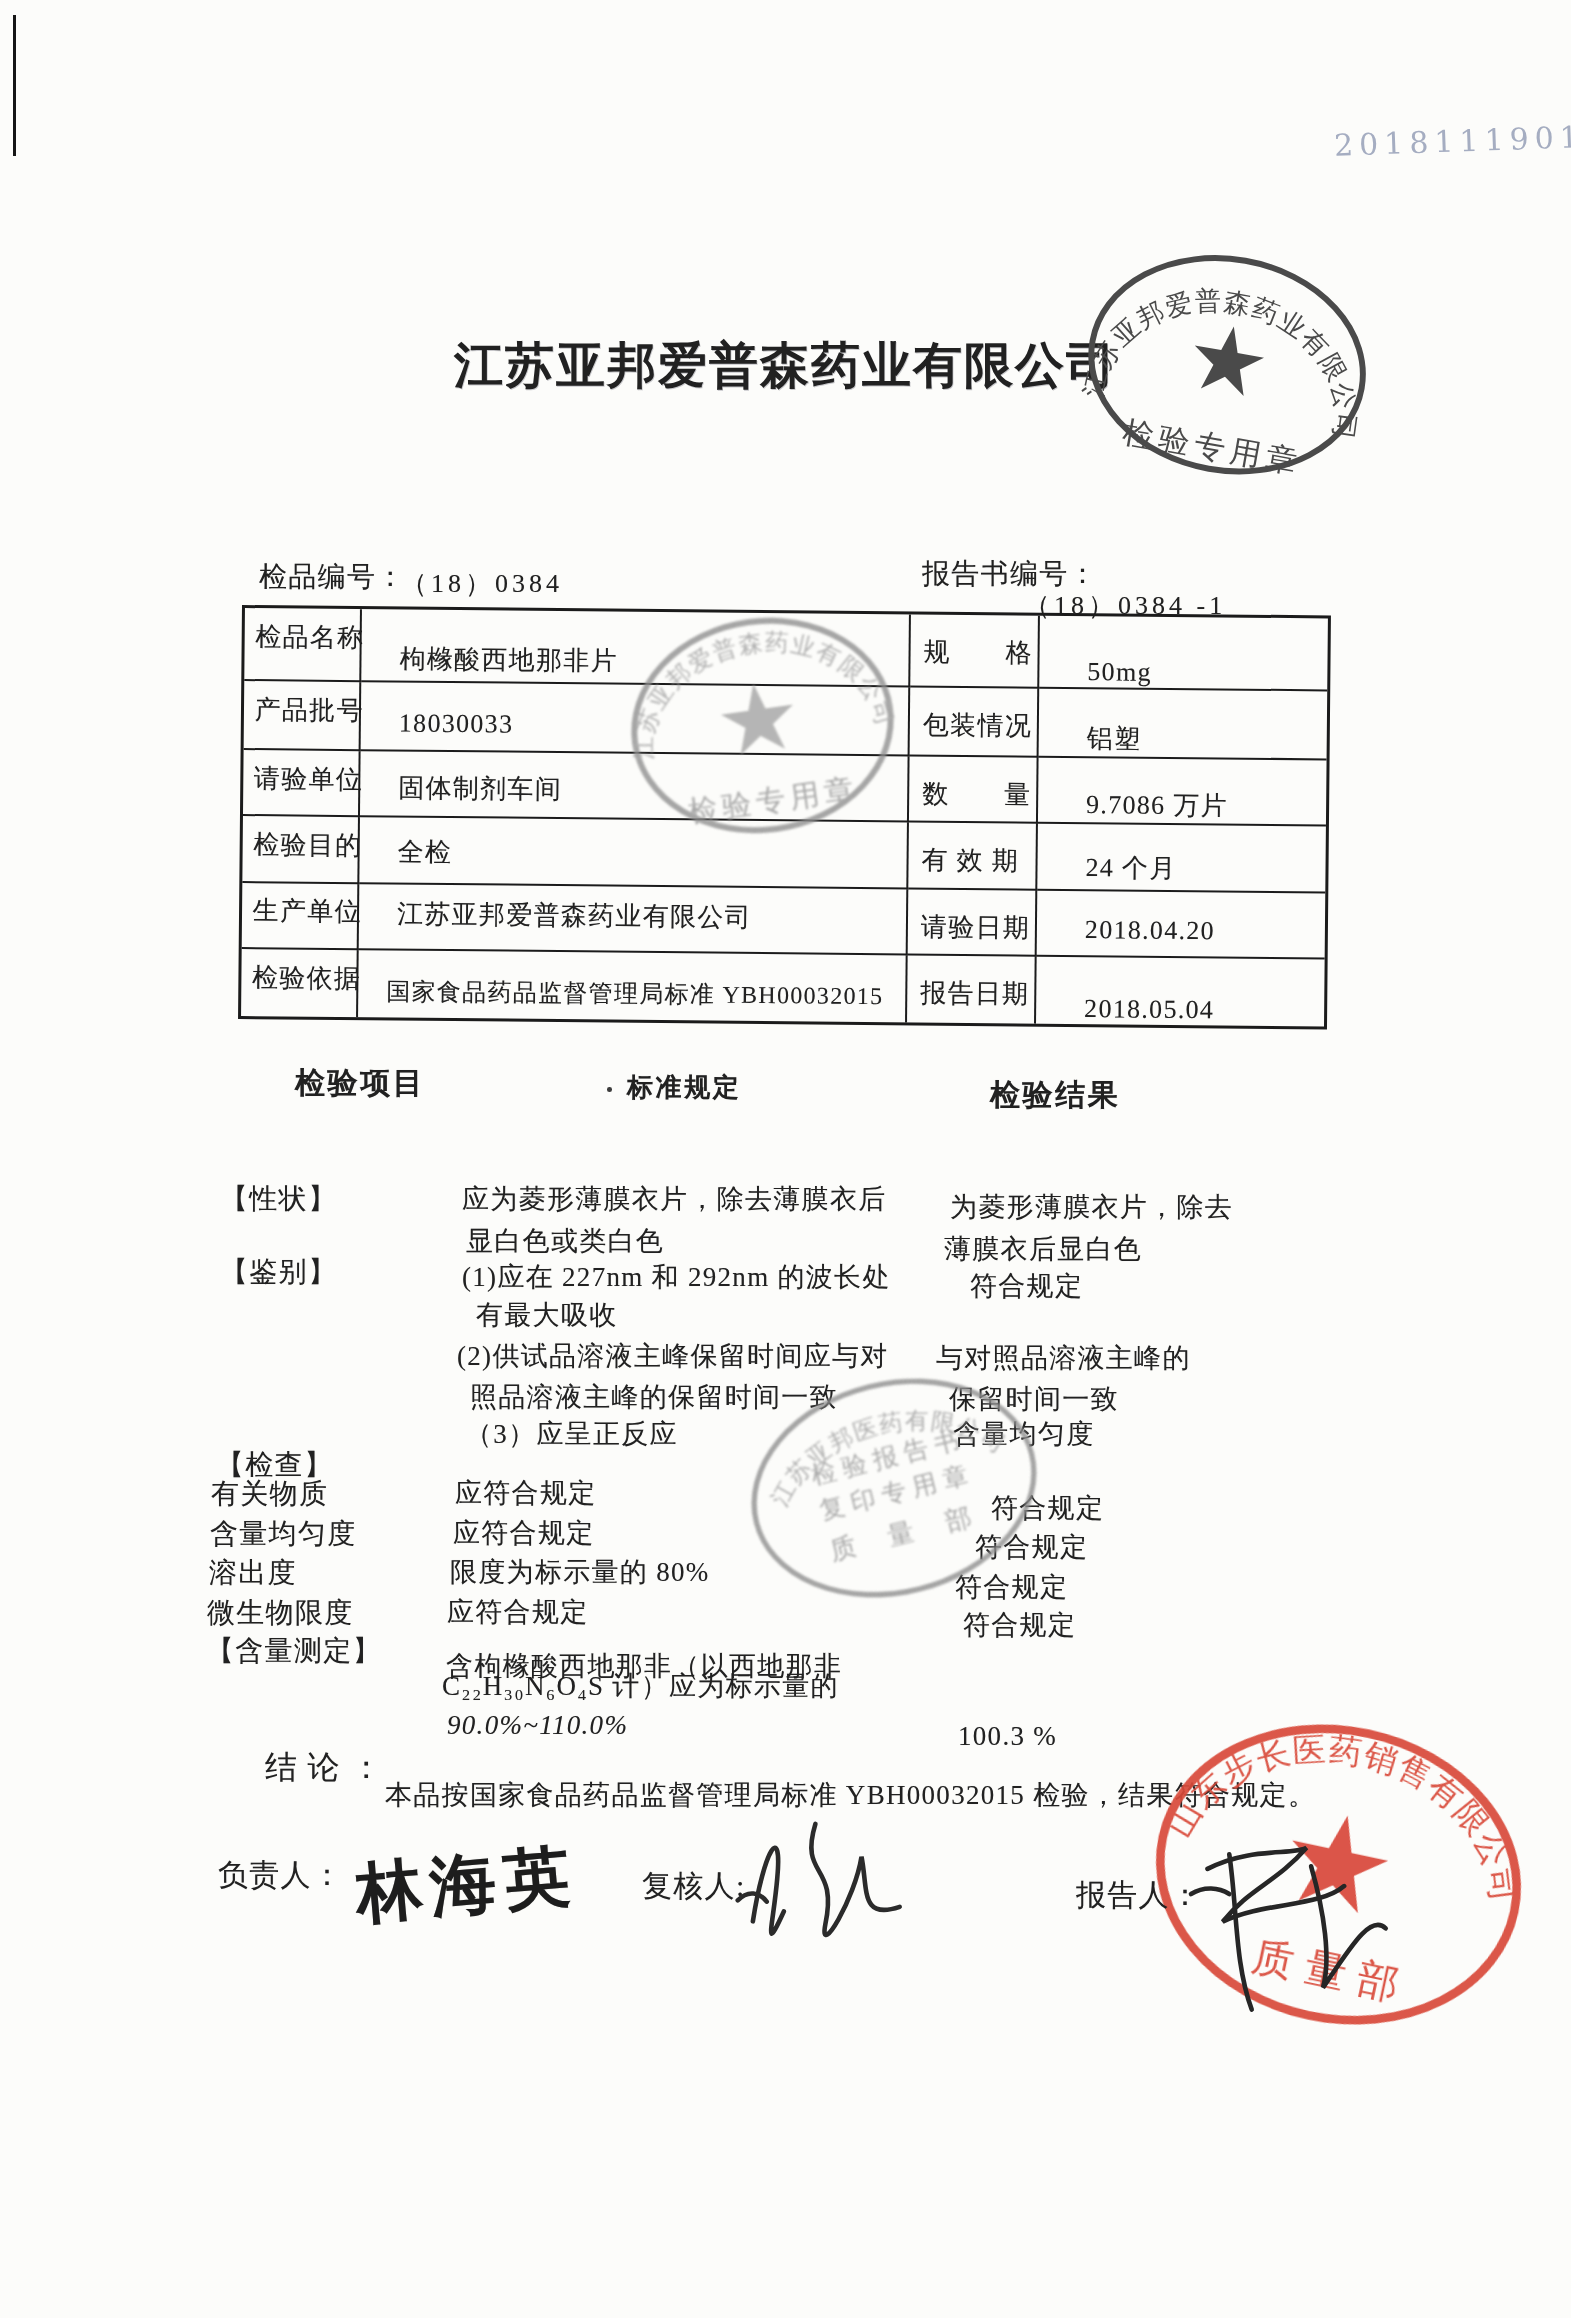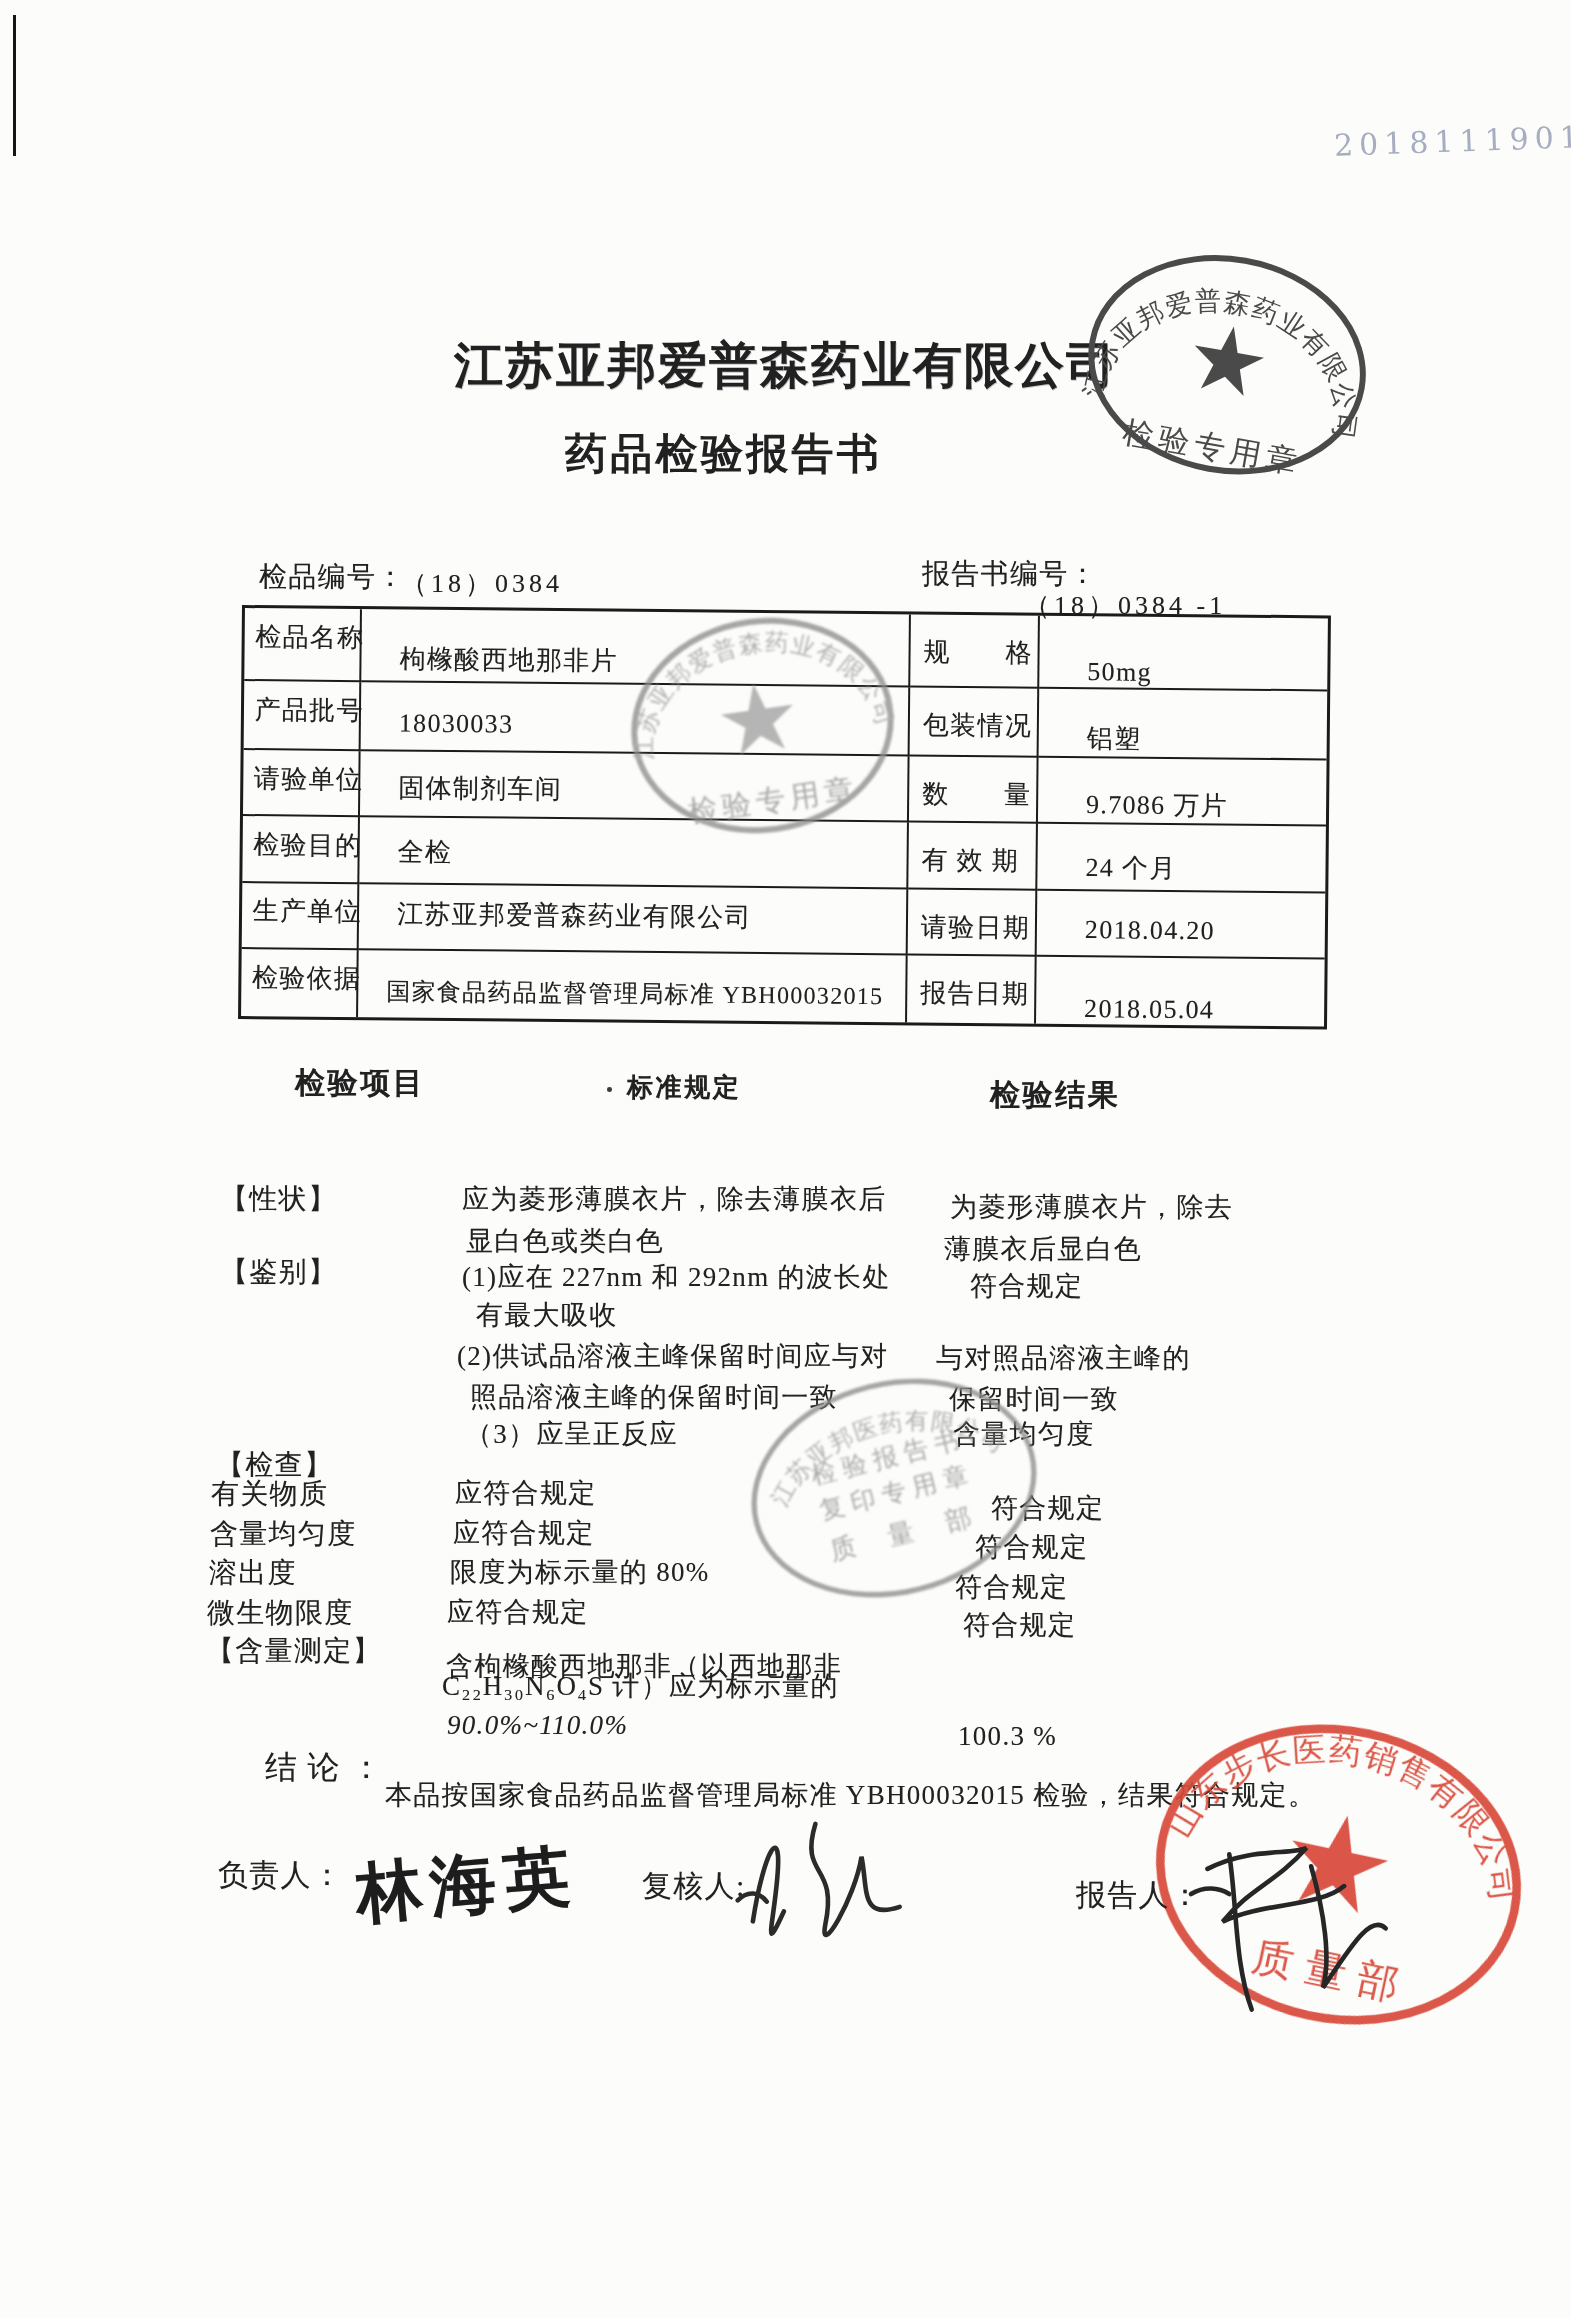--- a/index.html
+++ b/index.html
@@ -37,21 +37,20 @@
 </head>
 <body>
 
 <div class="page">
 
   <div class="edge-mark"></div>
 
   <div class="pen-code">20181119019</div>
 
   <div class="company-title">江苏亚邦爱普森药业有限公司</div>
-  <h1 class="doc-title">药品检验报告书</h1>
 
   <svg class="stamp" style="left:1068px;top:236px;transform:rotate(10deg);" width="317" height="264" viewBox="0 0 480 400">
     <ellipse cx="240" cy="195" rx="207" ry="160" fill="none" stroke="#4a4a4a" stroke-width="9"></ellipse>
     <path id="arcTop1" d="M 62 262 A 178 148 0 1 1 418 262" fill="none"></path>
     <text font-size="40" fill="#4a4a4a" letter-spacing="2">
       <textPath href="#arcTop1" startOffset="50%" text-anchor="middle">江苏亚邦爱普森药业有限公司</textPath>
     </text>
     <polygon fill="#4a4a4a" points="0,-1 0.225,-0.309 0.951,-0.309 0.363,0.118 0.588,0.809 0,0.382 -0.588,0.809 -0.363,0.118 -0.951,-0.309 -0.225,-0.309" transform="translate(240,192) scale(56)"></polygon>
     <text x="240" y="338" text-anchor="middle" font-size="47" letter-spacing="8" fill="#4a4a4a">检验专用章</text>
   </svg>

